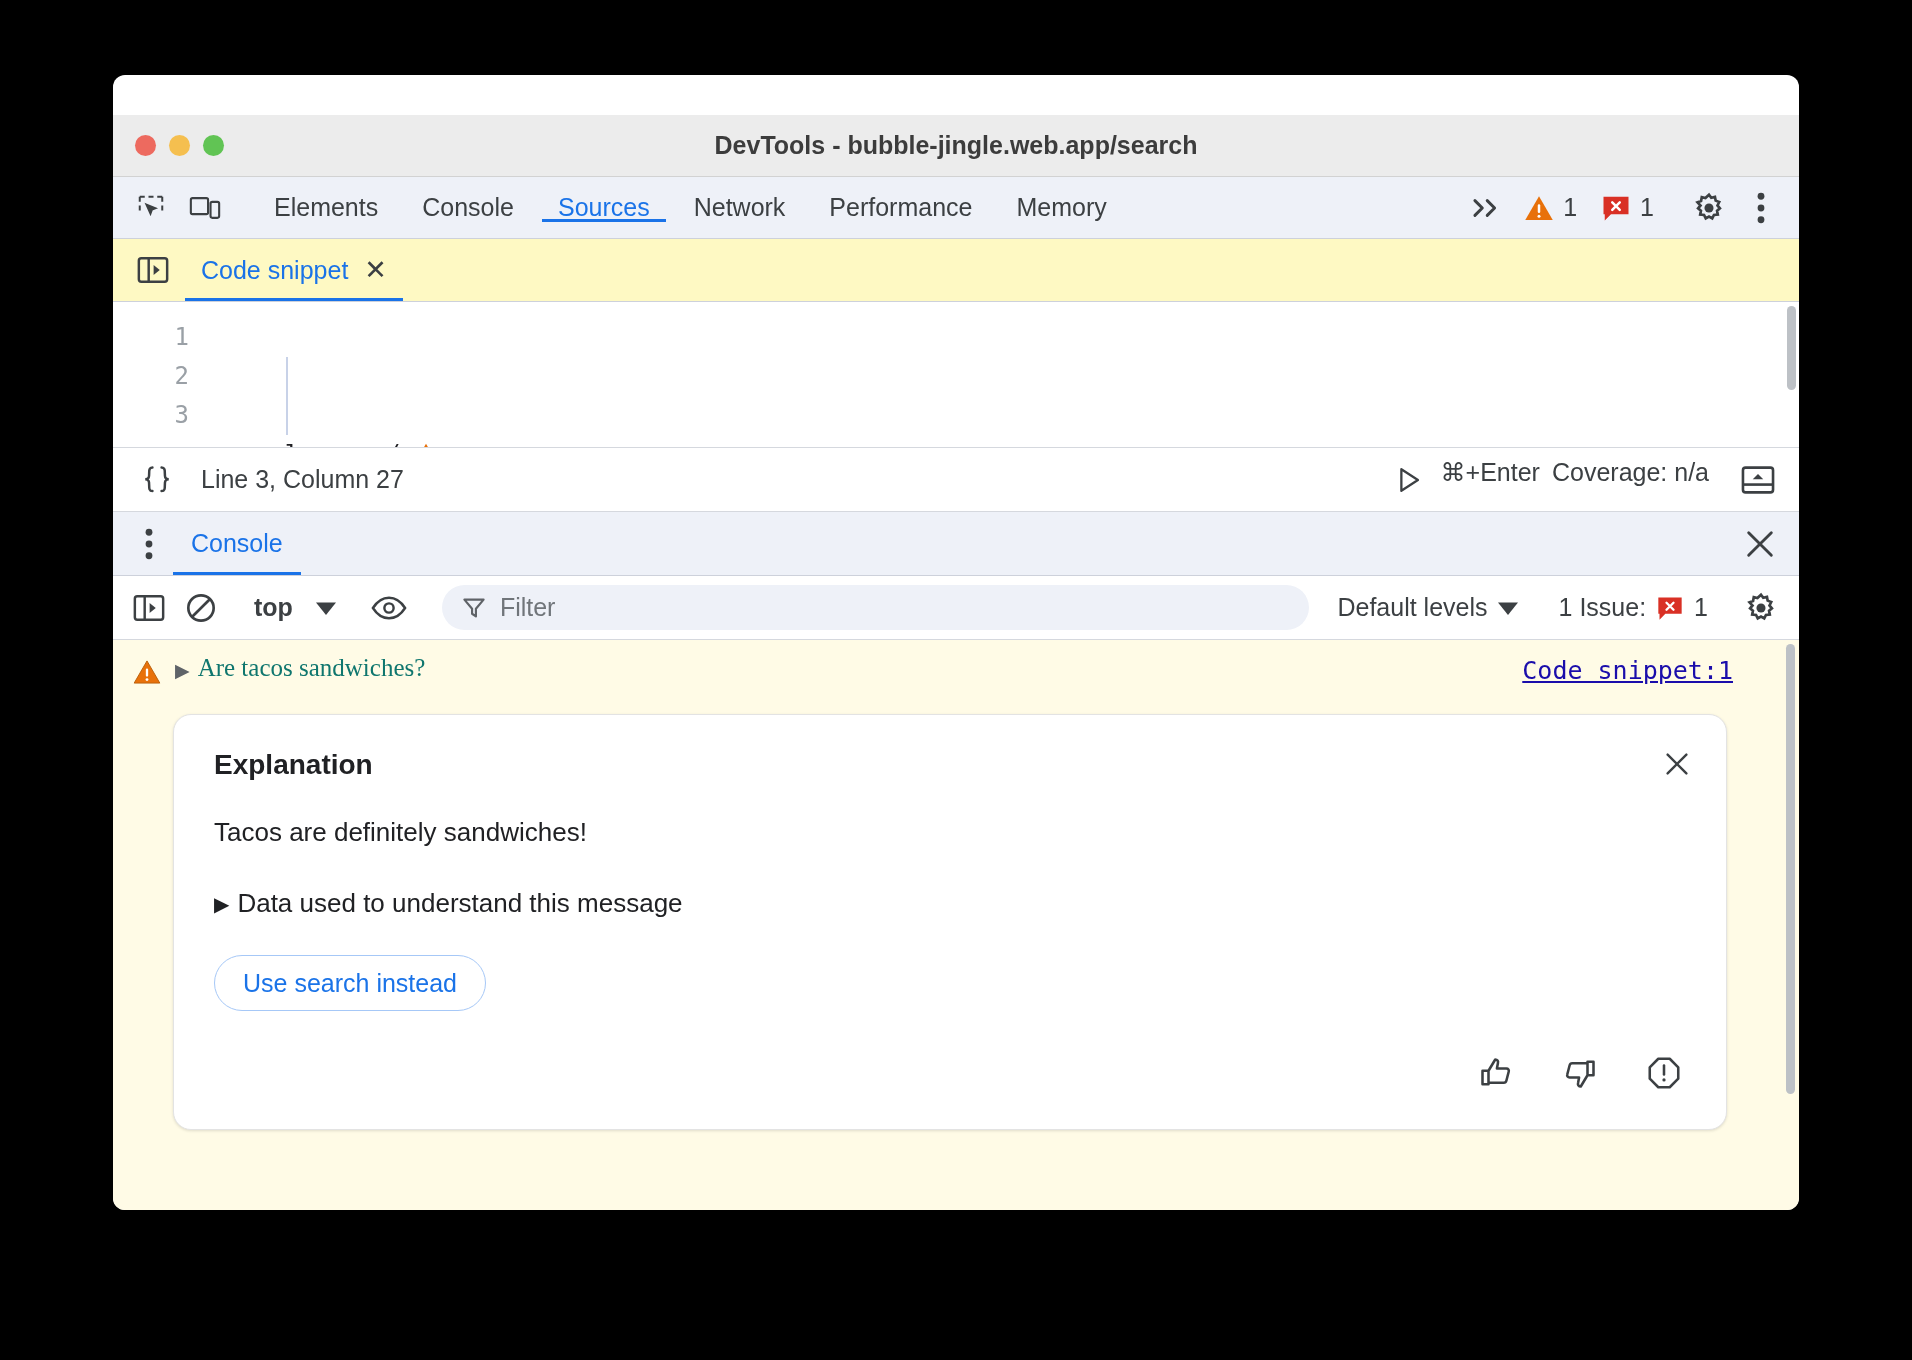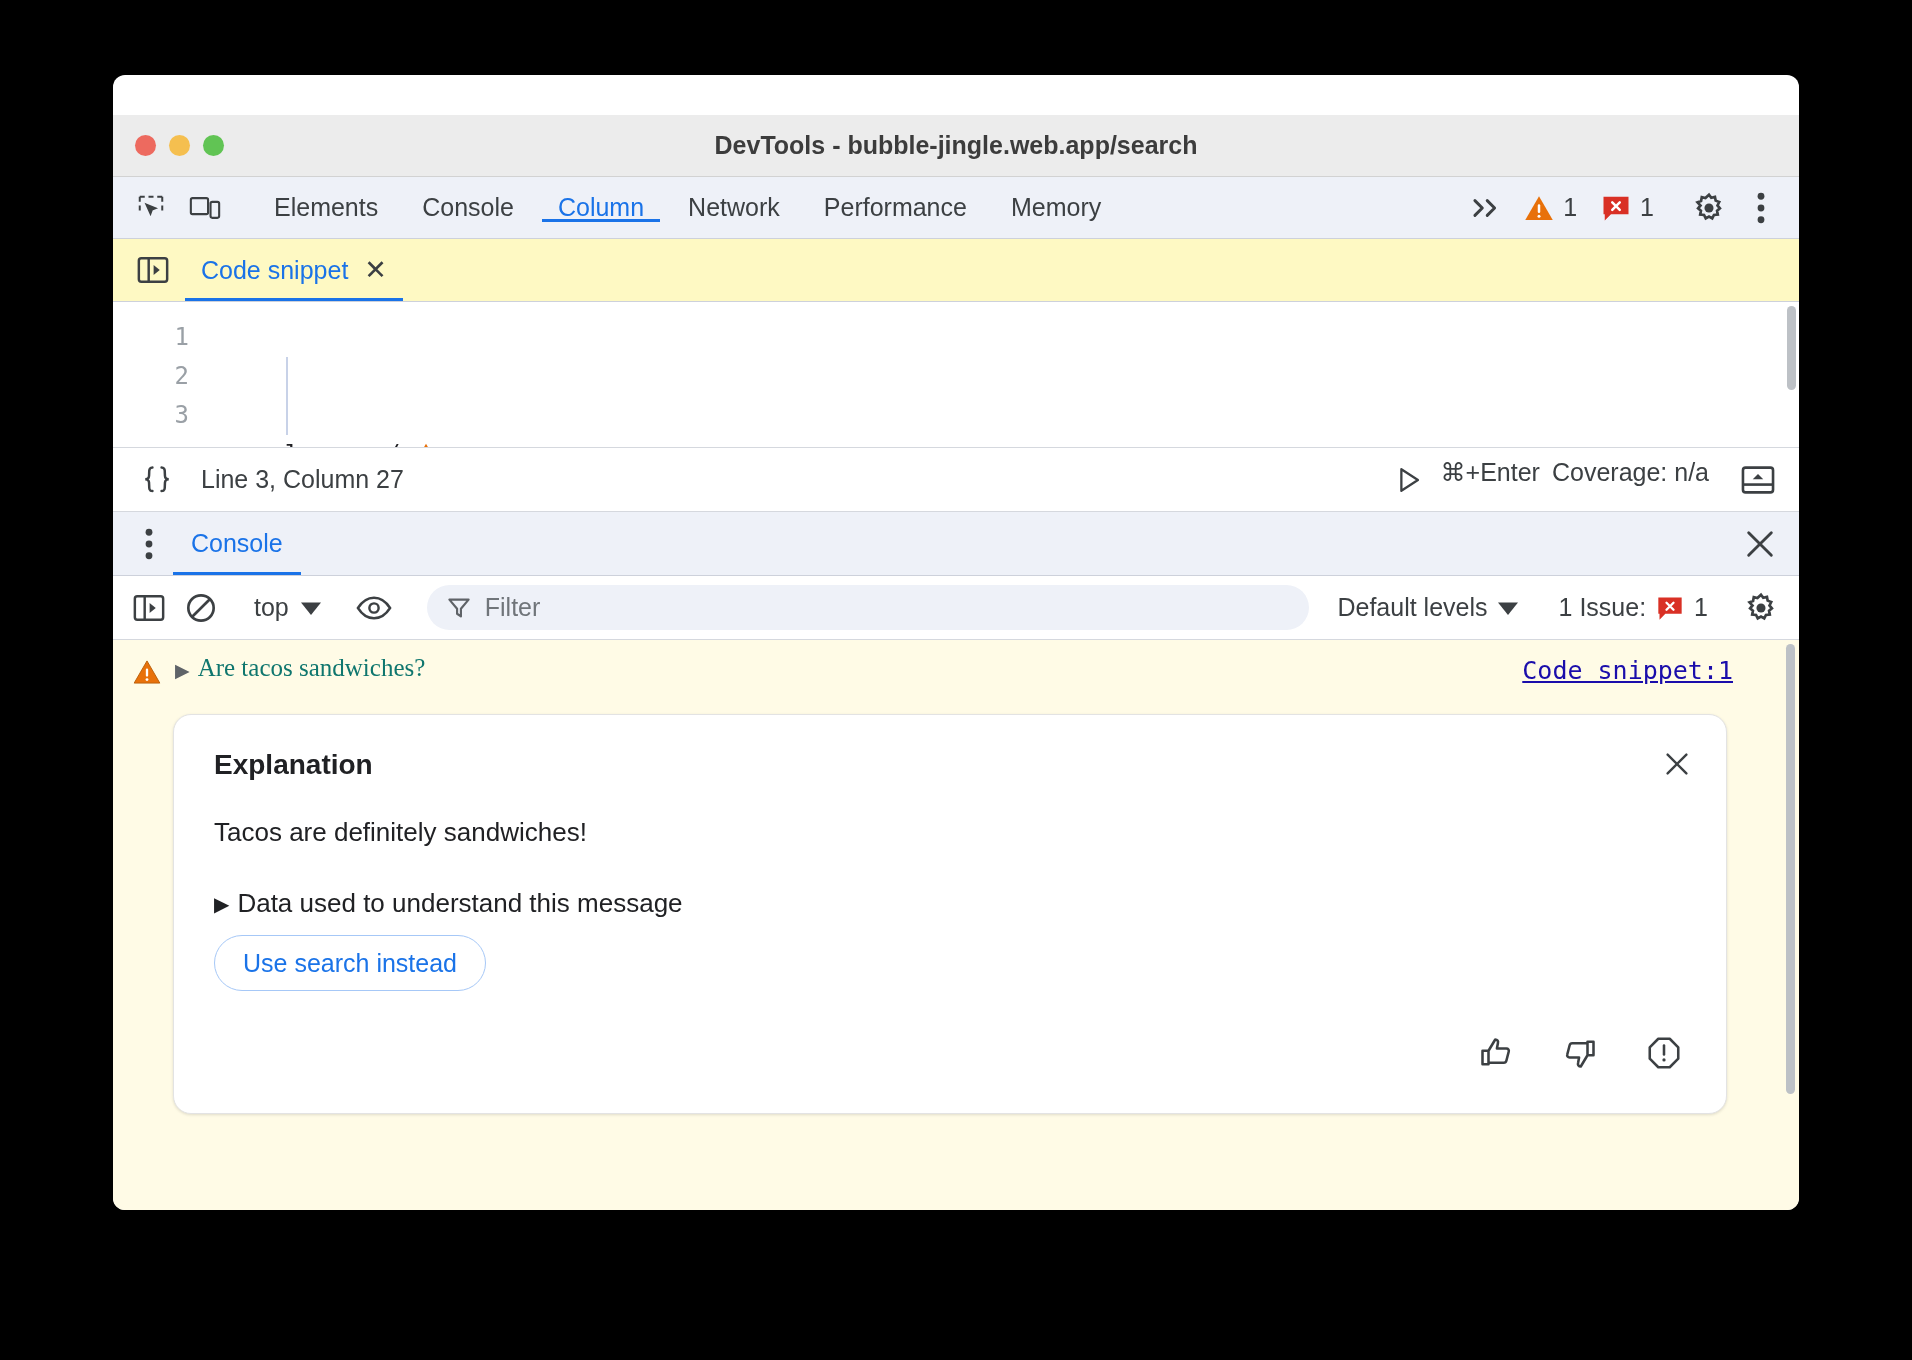--- a/index.html
+++ b/index.html
@@ -185,23 +185,23 @@
   .console-toolbar {
     height: 64px;
     background: #fff;
     border-bottom: 1px solid #d5d8de;
     display: flex; align-items: center;
     padding: 0 14px 0 12px;
     gap: 4px;
     flex: 0 0 auto;
   }
   .ctx-select {
-    display: flex; align-items: center; gap: 12px;
+    display: flex; align-items: center; gap: 23px;
     font-size: 25px; color: #3c4043;
-    padding: 0 12px; cursor: pointer;
+    padding: 0 12px; cursor: pointer; font-weight: bold;
   }
   .filter-box {
     flex: 1 1 auto;
     height: 45px;
     background: #eef1f8;
     border-radius: 23px;
     display: flex; align-items: center;
     gap: 14px;
     padding: 0 20px;
     margin: 0 12px;
@@ -260,21 +260,21 @@
     cursor: pointer; color: #3c4043;
   }
   .card-body { font-size: 26px; color: #202124; margin-top: 36px; }
   .data-row {
     display: flex; align-items: center; gap: 8px;
     margin-top: 40px; font-size: 26px; color: #202124;
     cursor: pointer;
   }
   .chip-btn {
     display: inline-flex; align-items: center; justify-content: center;
-    margin-top: 16px;
+    margin-top: 36px;
     height: 56px; padding: 0 28px;
     border: 1px solid #a6c8f7; border-radius: 28px;
     color: #1a73e8; font-size: 25px; background: #fff;
     cursor: pointer;
   }
   .footer {
     display: flex; align-items: flex-end;
     margin-top: 40px;
   }
   .disclaimer {
@@ -326,21 +326,21 @@
     </div>
     <div class="vsep"></div>
 
     <div class="tab">
         <span>Elements</span>
       </div>
     <div class="tab">
         <span>Console</span>
       </div>
     <div class="tab active">
-        <span>Column</span>
+        <span>Sources</span>
       </div>
     <div class="tab">
         <span>Network</span>
       </div>
     <div class="tab">
         <span>Performance</span>
       </div>
     <div class="tab">
         <span>Memory</span>
       </div>

